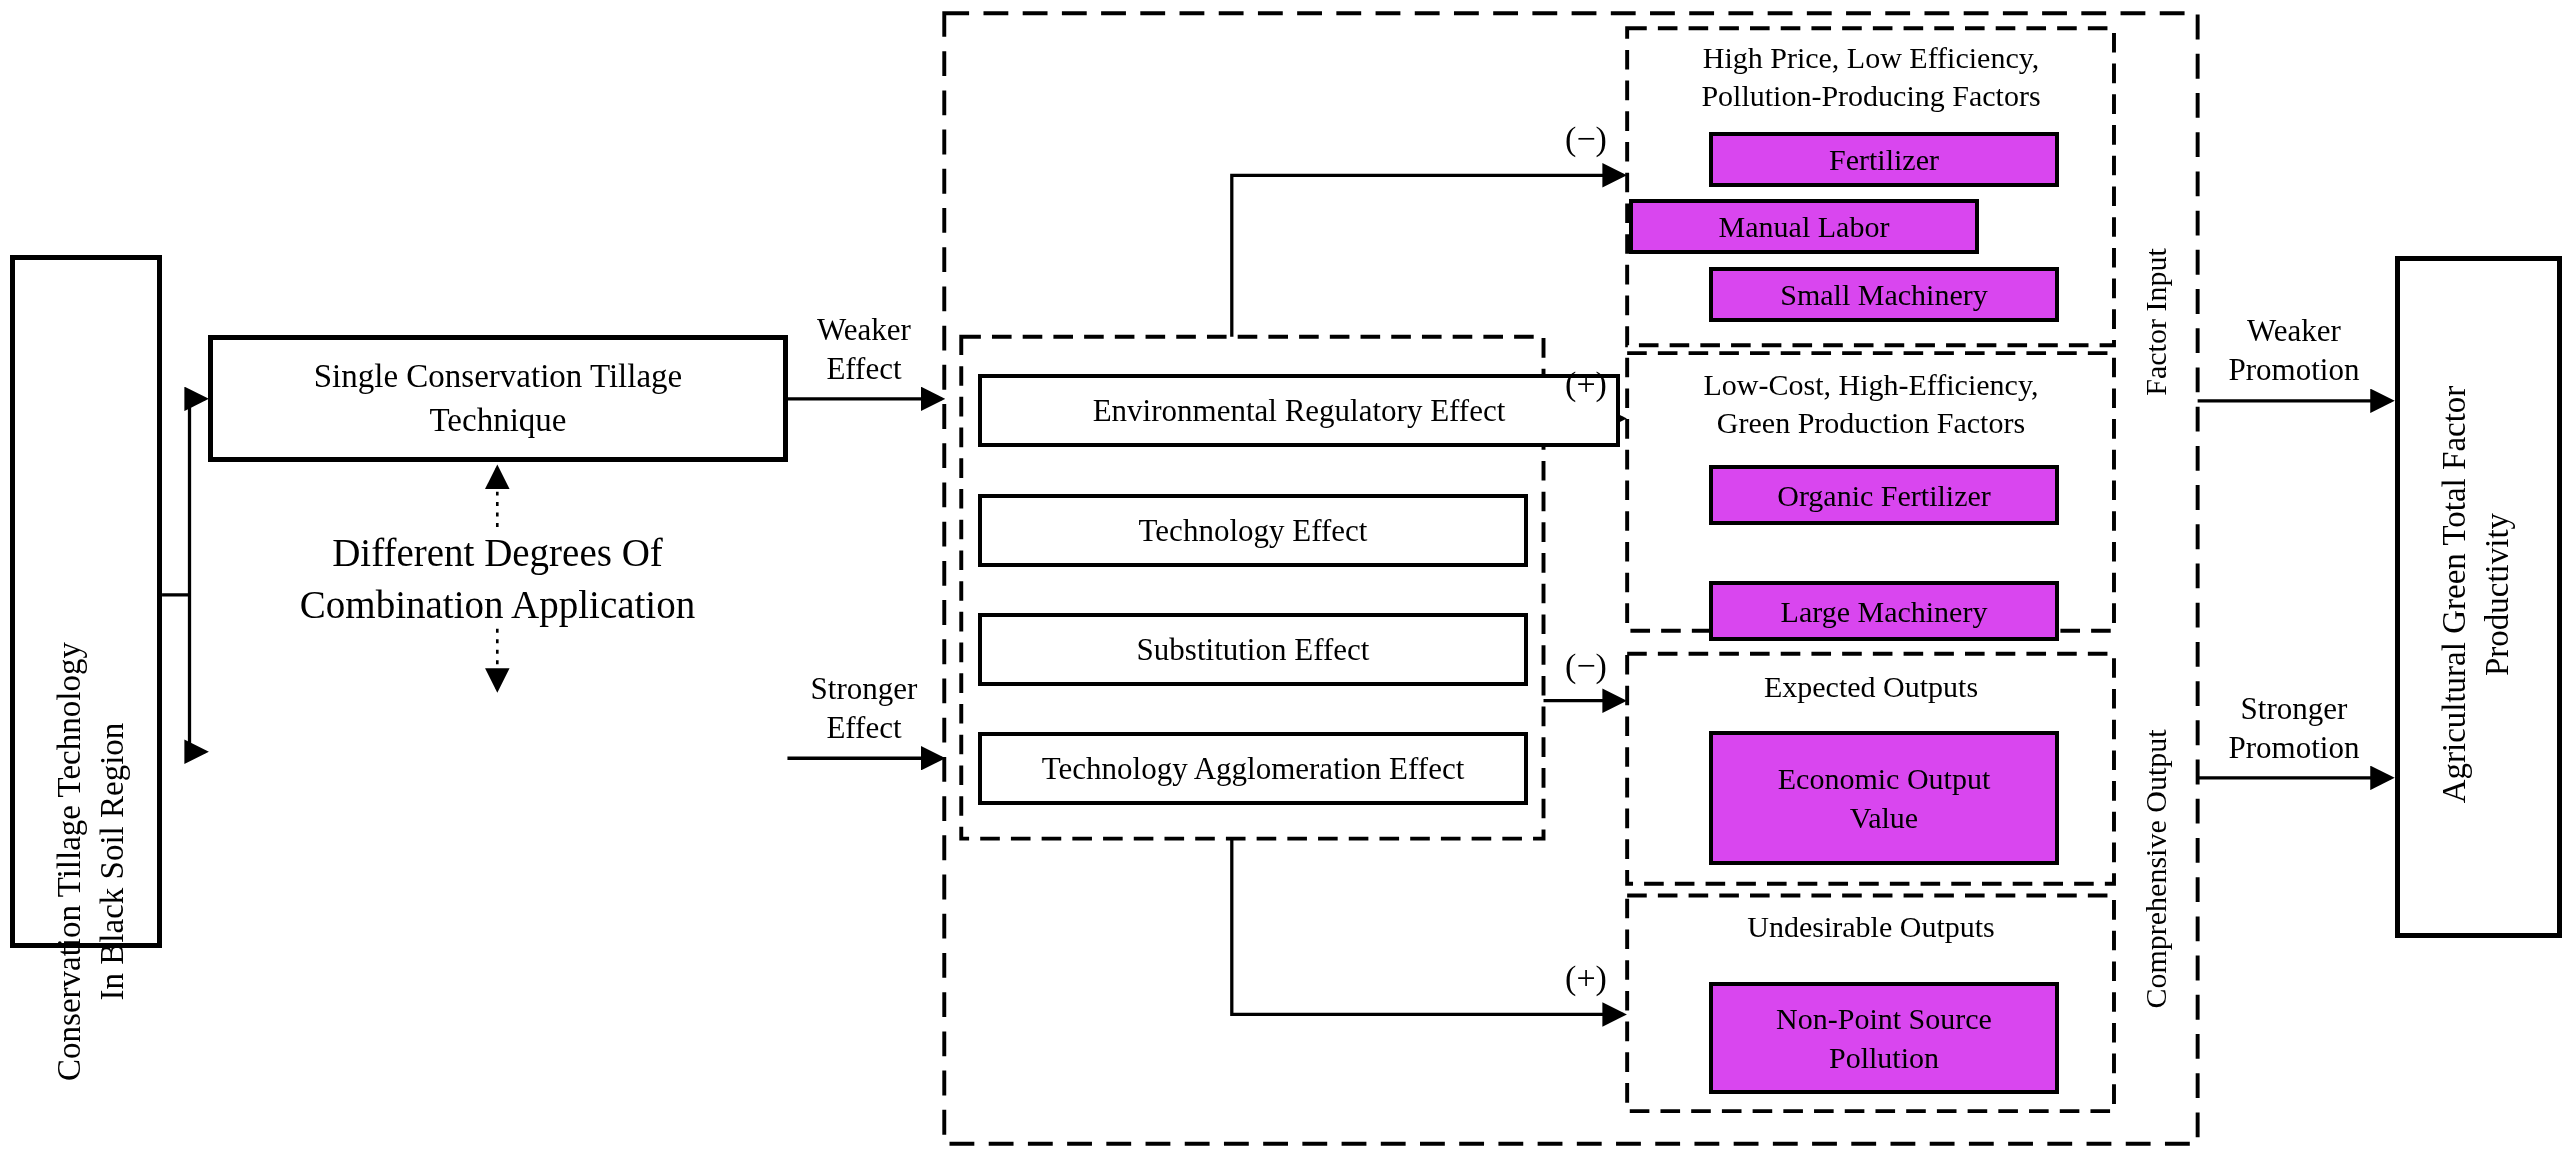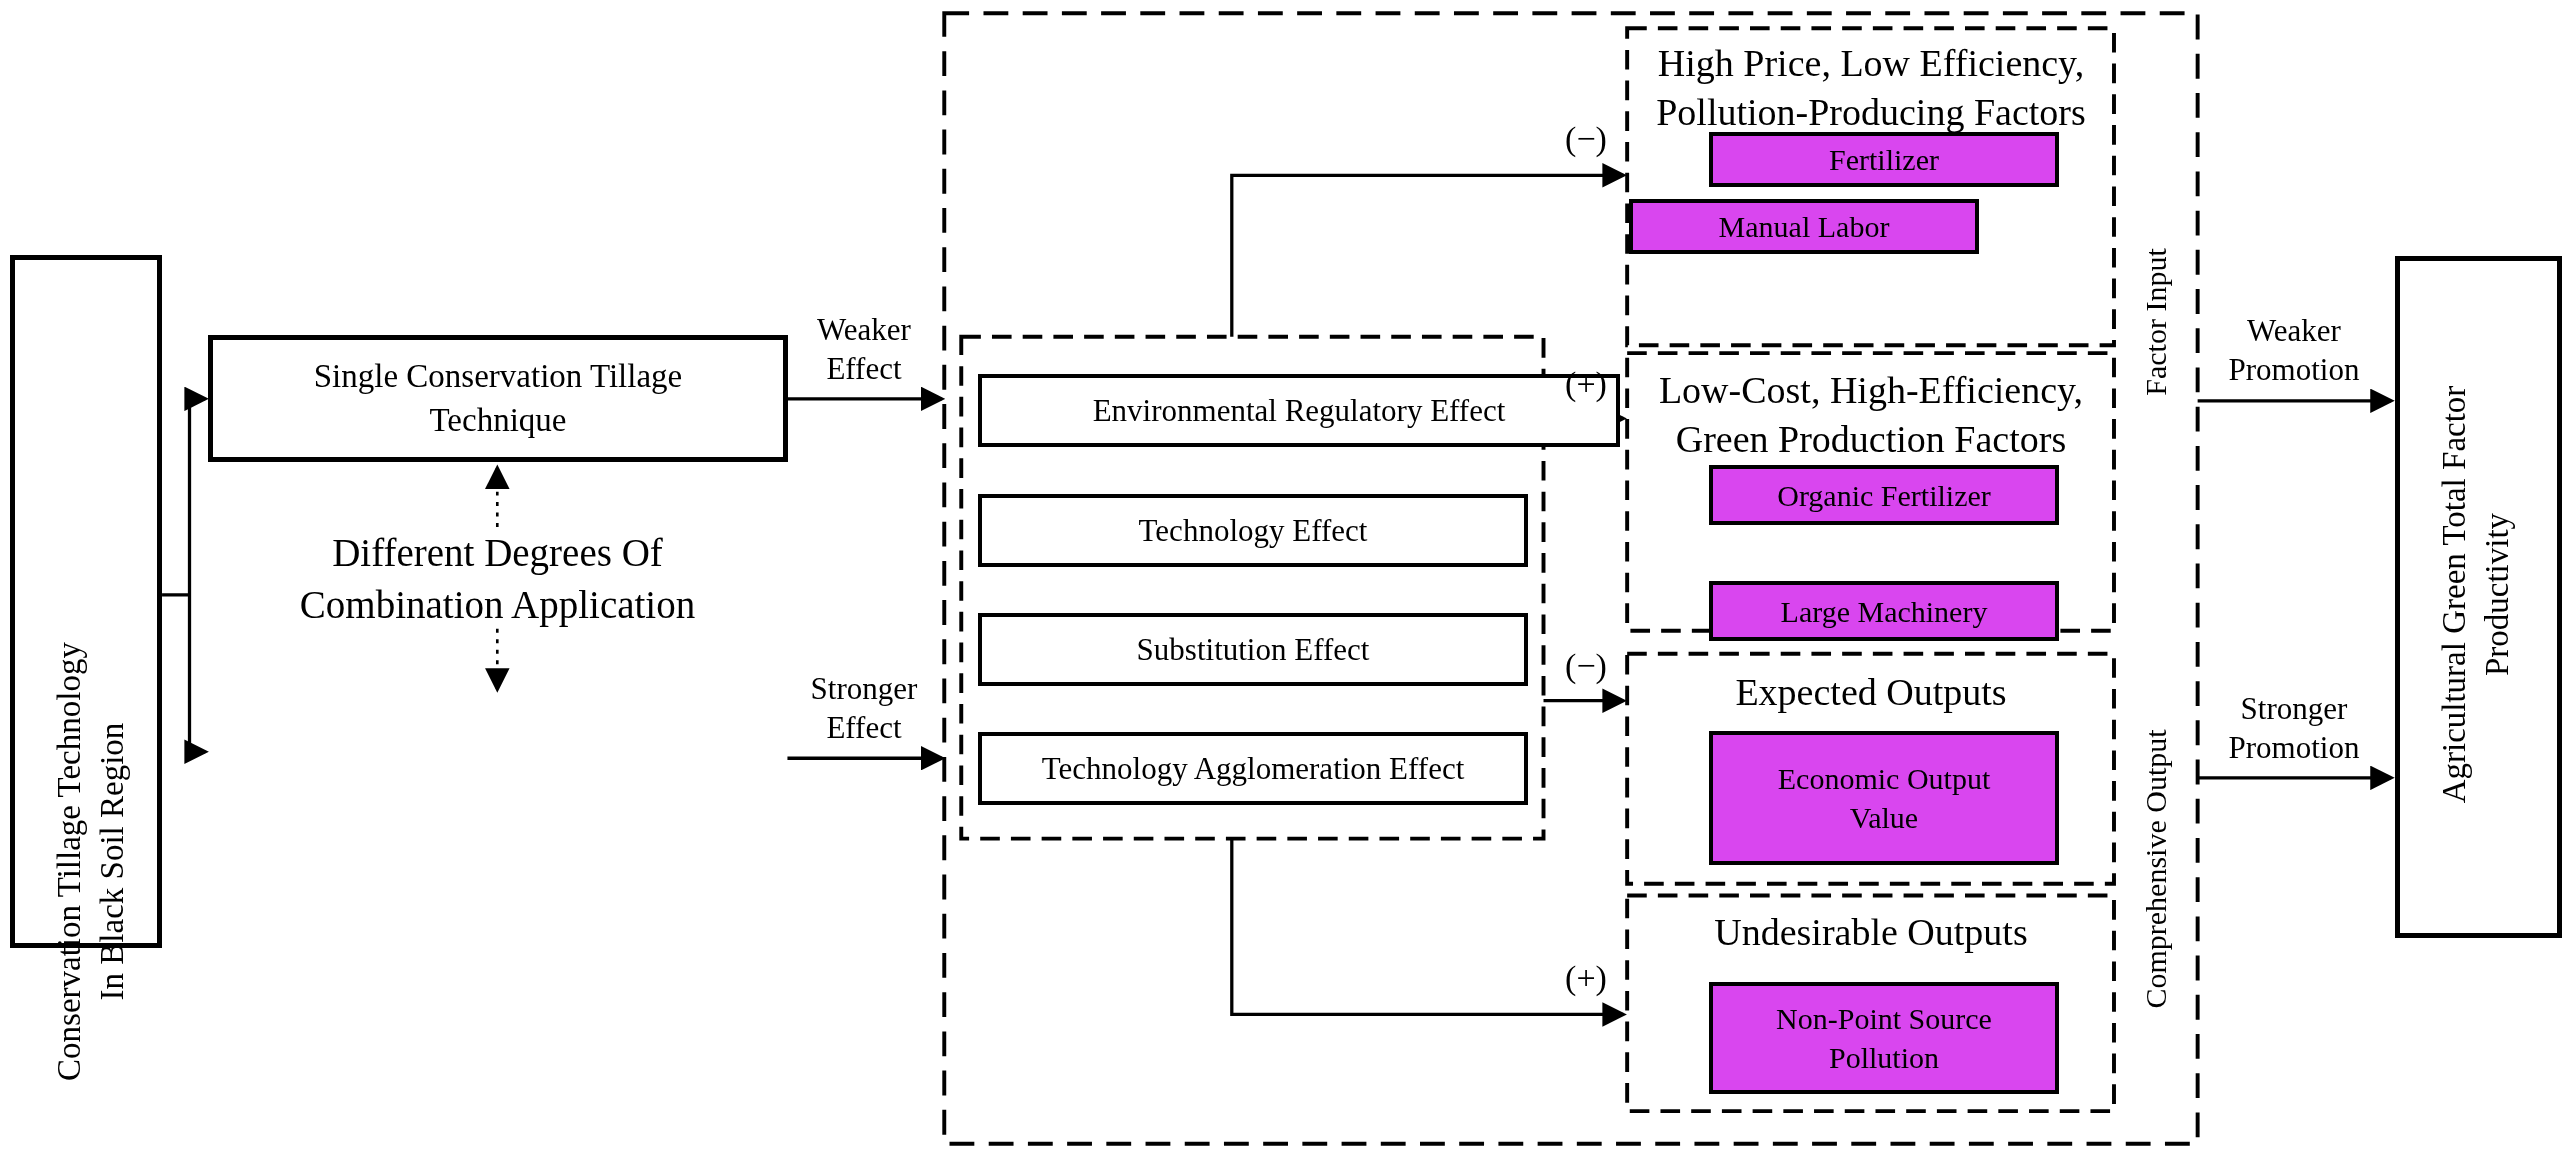--- a/index.html
+++ b/index.html
@@ -17,21 +17,21 @@
   .effect{
     display:flex;align-items:center;justify-content:center;text-align:center;
     background:#ffffff;border:4.6px solid #000;font-size:31px;line-height:1.2;
   }
   .item{
     display:flex;align-items:center;justify-content:center;text-align:center;
     background:#d946ef;border:4.6px solid #000;font-size:30px;line-height:1.3;
   }
   .gtitle{
     display:flex;align-items:flex-start;justify-content:center;text-align:center;
-    font-size:38px;line-height:1.28;
+    font-size:30px;line-height:1.28;
   }
   .note{
     display:flex;align-items:center;justify-content:center;text-align:center;
     font-size:39px;line-height:1.32;
   }
   .alabel{
     display:flex;align-items:center;justify-content:center;text-align:center;
     font-size:31px;line-height:1.25;
   }
   .sign{
@@ -110,20 +110,21 @@
 
   <div class="abs sign" style="left:1547px;top:116px;width:78px;height:46px;">(−)</div>
   <div class="abs sign" style="left:1547px;top:361px;width:78px;height:46px;">(+)</div>
   <div class="abs sign" style="left:1547px;top:643px;width:78px;height:46px;">(−)</div>
   <div class="abs sign" style="left:1547px;top:955px;width:78px;height:46px;">(+)</div>
 
   <div class="abs gtitle ml" style="left:1634px;top:39px;width:474px;height:85px;">High Price, Low Efficiency,
 Pollution-Producing Factors</div>
   <div class="abs item" style="left:1709px;top:132px;width:350px;height:55px;">Fertilizer</div>
   <div class="abs item" style="left:1629px;top:199px;width:350px;height:55px;">Manual Labor</div>
+  <div class="abs item" style="left:1709px;top:267px;width:350px;height:55px;">Small Machinery</div>
 
   <div class="abs gtitle ml" style="left:1634px;top:366px;width:474px;height:85px;">Low-Cost, High-Efficiency,
 Green Production Factors</div>
   <div class="abs item" style="left:1709px;top:465px;width:350px;height:60px;">Organic Fertilizer</div>
   <div class="abs item" style="left:1709px;top:560px;width:350px;height:60px;margin-top:21px;">Large Machinery</div>
 
   <div class="abs gtitle ml" style="left:1634px;top:668px;width:474px;height:46px;">Expected Outputs</div>
   <div class="abs item ml" style="left:1709px;top:731px;width:350px;height:134px;">Economic Output
 Value</div>
 

